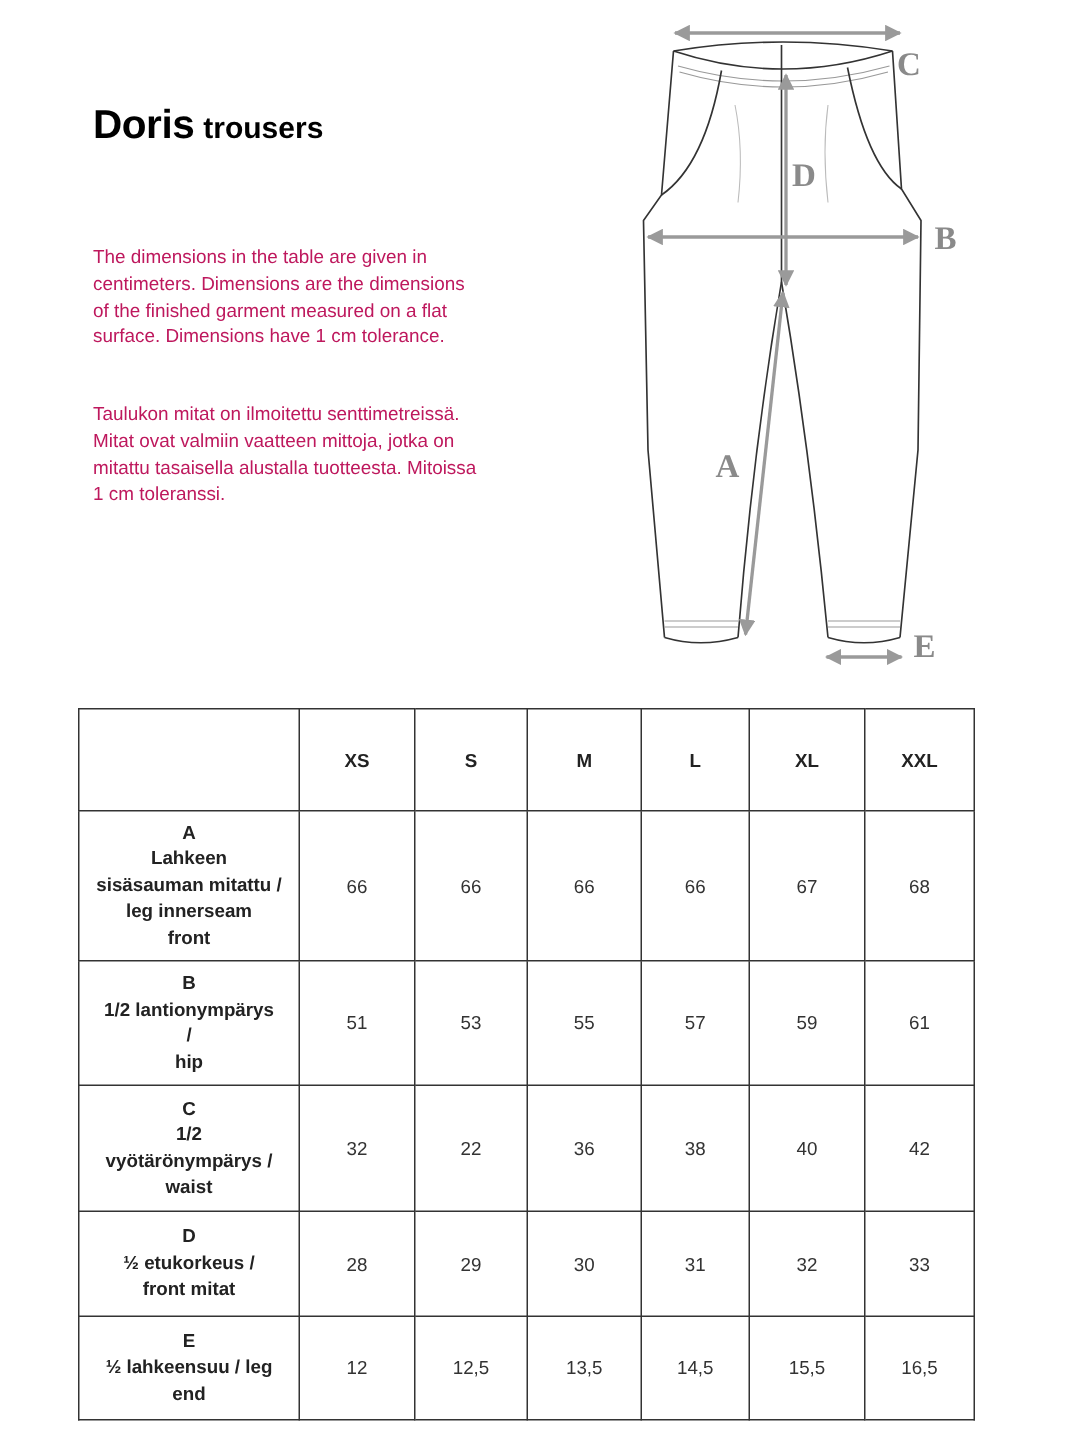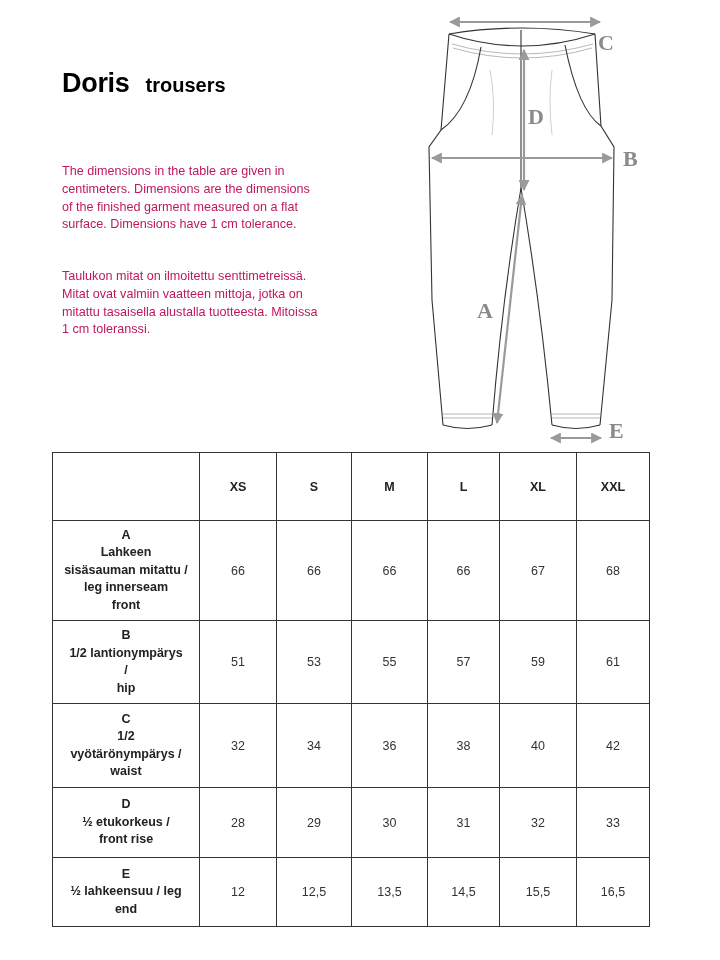--- a/index.html
+++ b/index.html
@@ -1,26 +1,26 @@
 <!DOCTYPE html>
 <html><head>
 <meta charset="utf-8">
 <style>
   html, body { margin:0; padding:0; background:#ffffff; }
   body { width:720px; height:960px; position:relative; overflow:hidden;
          font-family:"DejaVu Sans", sans-serif; color:#222; }
   .title { position:absolute; left:62px; top:68px; white-space:nowrap; color:#000; }
   .title .big { font-family:"Liberation Sans", sans-serif; font-weight:bold; font-size:27px; letter-spacing:-0.3px; }
-  .title .small { font-family:"Liberation Sans", sans-serif; font-weight:bold; font-size:20px; margin-left:16px; }
+  .title .small { font-family:"Liberation Sans", sans-serif; font-weight:bold; font-size:20px; margin-left:6px; }
   .para { position:absolute; left:62px; width:260px; font-family:"Liberation Sans", sans-serif;
           font-size:12.6px; line-height:17.8px; color:#be185d; }
   #p-en { top:163px; }
   #p-fi { top:268px; }
   .diagram { position:absolute; left:420px; top:0; width:260px; height:450px; }
-  table.size { position:absolute; left:52px; top:452px; border-collapse:collapse;
+  table.size { position:absolute; left:52px; top:472px; border-collapse:collapse;
                font-family:"Liberation Sans", sans-serif; font-size:12.5px; color:#333;padding-left:20px; }
   table.size td, table.size th { border:1.3px solid #333; text-align:center; vertical-align:middle; padding:0; }
   table.size th { font-weight:bold; color:#222; }
   table.size td.rowhead { font-weight:bold; color:#222; line-height:17.5px; }
 </style>
 </head>
 <body>
 
 <div class="title">
   <span class="big">Doris</span><span class="small">trousers</span>
@@ -131,31 +131,31 @@
         <td>61</td>
       </tr>
       <tr style="height: 84px;">
         <td class="rowhead">
           <div>C</div>
           <div>1/2</div>
           <div>vyötärönympärys /</div>
           <div>waist</div>
         </td>
         <td>32</td>
-        <td>34</td>
+        <td>22</td>
         <td>36</td>
         <td>38</td>
         <td>40</td>
         <td>42</td>
       </tr>
       <tr style="height: 70px;">
         <td class="rowhead">
           <div>D</div>
           <div>½ etukorkeus /</div>
-          <div>front rise</div>
+          <div>front mitat</div>
         </td>
         <td>28</td>
         <td>29</td>
         <td>30</td>
         <td>31</td>
         <td>32</td>
         <td>33</td>
       </tr>
       <tr style="height: 69px;">
         <td class="rowhead">

